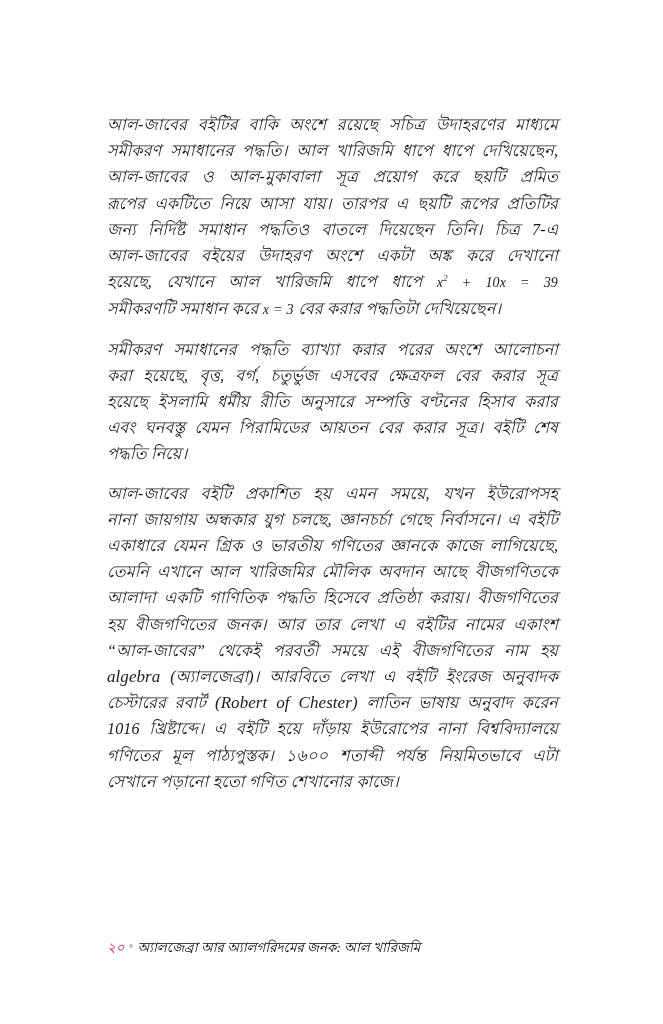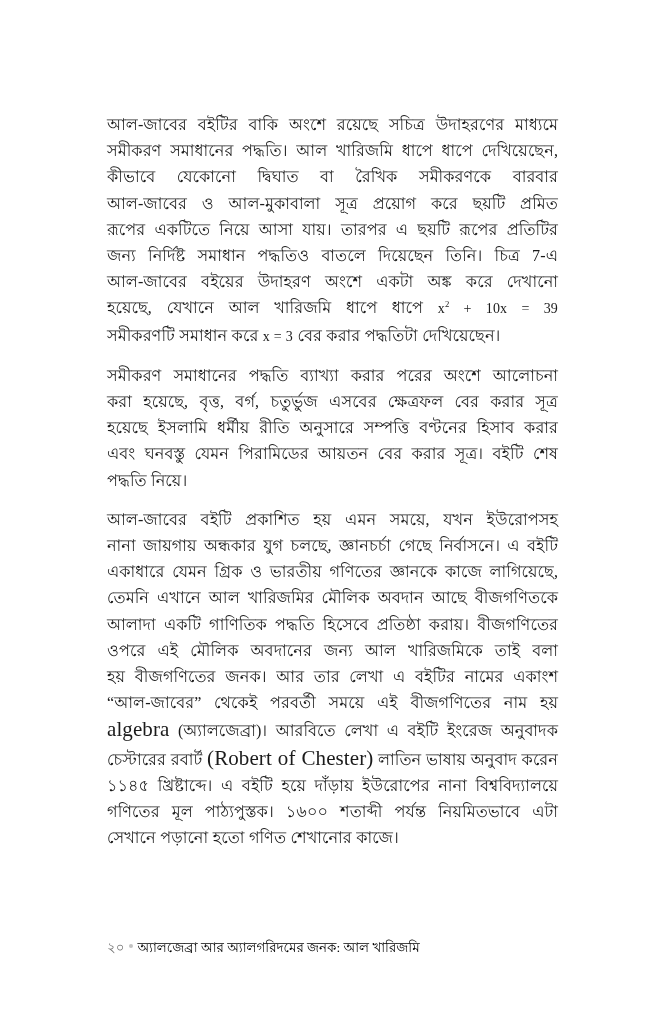--- a/index.html
+++ b/index.html
@@ -17,20 +17,21 @@
     -webkit-font-smoothing: antialiased;
   }
 
   .page {
     position: absolute;
     left: 0;
     top: 0;
     width: 528px;
     height: 1024px;
     background: #ffffff;
+    font-style: italic;
   }
 
   .text-block {
     position: absolute;
     left: 107px;
     top: 112px;
     width: 451px;
   }
 
   .para {
@@ -65,37 +66,37 @@
     font-size: 14px;
     letter-spacing: 0.01em;
   }
   .math sup {
     font-size: 0.62em;
     vertical-align: super;
     line-height: 0;
   }
   .latin {
     font-family: "Liberation Serif", "DejaVu Serif", serif;
-    font-size: 21px;
+    font-size: 17px;
     letter-spacing: 0.004em;
   }
 
   .footer {
     position: absolute;
     left: 107px;
     top: 938px;
     width: 451px;
     font-family: "Liberation Serif", "DejaVu Serif", serif;
     font-size: 13.4px;
     line-height: 20px;
     color: #c2c2c2;
     white-space: nowrap;
     text-align: left;
   }
-  .footer .pagenum { color: #737373; }
+  .footer .pagenum { color: #be185d; }
   .footer .sep {
     display: inline-block;
     margin: 0 4px 0 5px;
     position: relative;
     top: -3px;
   }
   .footer .sep::before {
     content: "";
     display: inline-block;
     width: 4px;
@@ -109,21 +110,20 @@
 </head>
 <body>
 
 <div class="page">
 
   <div class="text-block">
 
     <p class="para">
       <span class="ln">আল-জাবের বইটির বাকি অংশে রয়েছে সচিত্র উদাহরণের মাধ্যমে</span>
       <span class="ln">সমীকরণ সমাধানের পদ্ধতি। আল খারিজমি ধাপে ধাপে দেখিয়েছেন,</span>
-      <span class="ln">কীভাবে যেকোনো দ্বিঘাত বা রৈখিক সমীকরণকে বারবার</span>
       <span class="ln">আল-জাবের ও আল-মুকাবালা সূত্র প্রয়োগ করে ছয়টি প্রমিত</span>
       <span class="ln">রূপের একটিতে নিয়ে আসা যায়। তারপর এ ছয়টি রূপের প্রতিটির</span>
       <span class="ln">জন্য নির্দিষ্ট সমাধান পদ্ধতিও বাতলে দিয়েছেন তিনি। চিত্র 7-এ</span>
       <span class="ln">আল-জাবের বইয়ের উদাহরণ অংশে একটা অঙ্ক করে দেখানো</span>
       <span class="ln"><span>হয়েছে, যেখানে আল খারিজমি ধাপে ধাপে </span><span class="math">x<sup>2</sup> + 10x = 39</span></span>
       <span class="ln last"><span>সমীকরণটি সমাধান করে </span><span class="math">x = 3</span><span> বের করার পদ্ধতিটা দেখিয়েছেন।</span></span>
     </p>
 
     <p class="para">
       <span class="ln">সমীকরণ সমাধানের পদ্ধতি ব্যাখ্যা করার পরের অংশে আলোচনা</span>
@@ -132,26 +132,25 @@
       <span class="ln">এবং ঘনবস্তু যেমন পিরামিডের আয়তন বের করার সূত্র। বইটি শেষ</span>
       <span class="ln last">পদ্ধতি নিয়ে।</span>
     </p>
 
     <p class="para">
       <span class="ln">আল-জাবের বইটি প্রকাশিত হয় এমন সময়ে, যখন ইউরোপসহ</span>
       <span class="ln">নানা জায়গায় অন্ধকার যুগ চলছে, জ্ঞানচর্চা গেছে নির্বাসনে। এ বইটি</span>
       <span class="ln">একাধারে যেমন গ্রিক ও ভারতীয় গণিতের জ্ঞানকে কাজে লাগিয়েছে,</span>
       <span class="ln">তেমনি এখানে আল খারিজমির মৌলিক অবদান আছে বীজগণিতকে</span>
       <span class="ln">আলাদা একটি গাণিতিক পদ্ধতি হিসেবে প্রতিষ্ঠা করায়। বীজগণিতের</span>
-      <span class="ln">ওপরে এই মৌলিক অবদানের জন্য আল খারিজমিকে তাই বলা</span>
       <span class="ln">হয় বীজগণিতের জনক। আর তার লেখা এ বইটির নামের একাংশ</span>
       <span class="ln">“আল-জাবের” থেকেই পরবর্তী সময়ে এই বীজগণিতের নাম হয়</span>
       <span class="ln"><span class="latin">algebra</span><span> (অ্যালজেব্রা)। আরবিতে লেখা এ বইটি ইংরেজ অনুবাদক</span></span>
       <span class="ln"><span>চেস্টারের রবার্ট </span><span class="latin">(Robert of Chester)</span><span> লাতিন ভাষায় অনুবাদ করেন</span></span>
-      <span class="ln">১১৪৫ খ্রিষ্টাব্দে। এ বইটি হয়ে দাঁড়ায় ইউরোপের নানা বিশ্ববিদ্যালয়ে</span>
+      <span class="ln">1016 খ্রিষ্টাব্দে। এ বইটি হয়ে দাঁড়ায় ইউরোপের নানা বিশ্ববিদ্যালয়ে</span>
       <span class="ln">গণিতের মূল পাঠ্যপুস্তক। ১৬০০ শতাব্দী পর্যন্ত নিয়মিতভাবে এটা</span>
       <span class="ln last">সেখানে পড়ানো হতো গণিত শেখানোর কাজে।</span>
     </p>
 
   </div>
 
   <div class="footer">
     <span class="pagenum">২০</span><span class="sep"></span><span class="ftitle">অ্যালজেব্রা আর অ্যালগরিদমের জনক: আল খারিজমি</span>
   </div>
 

